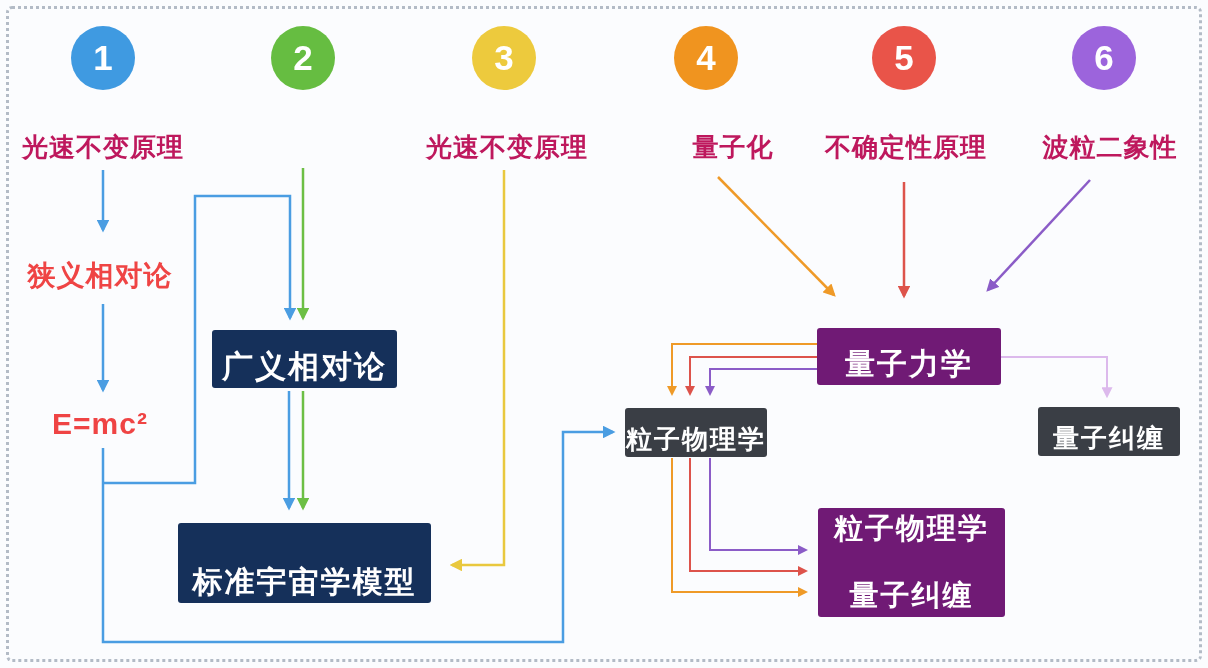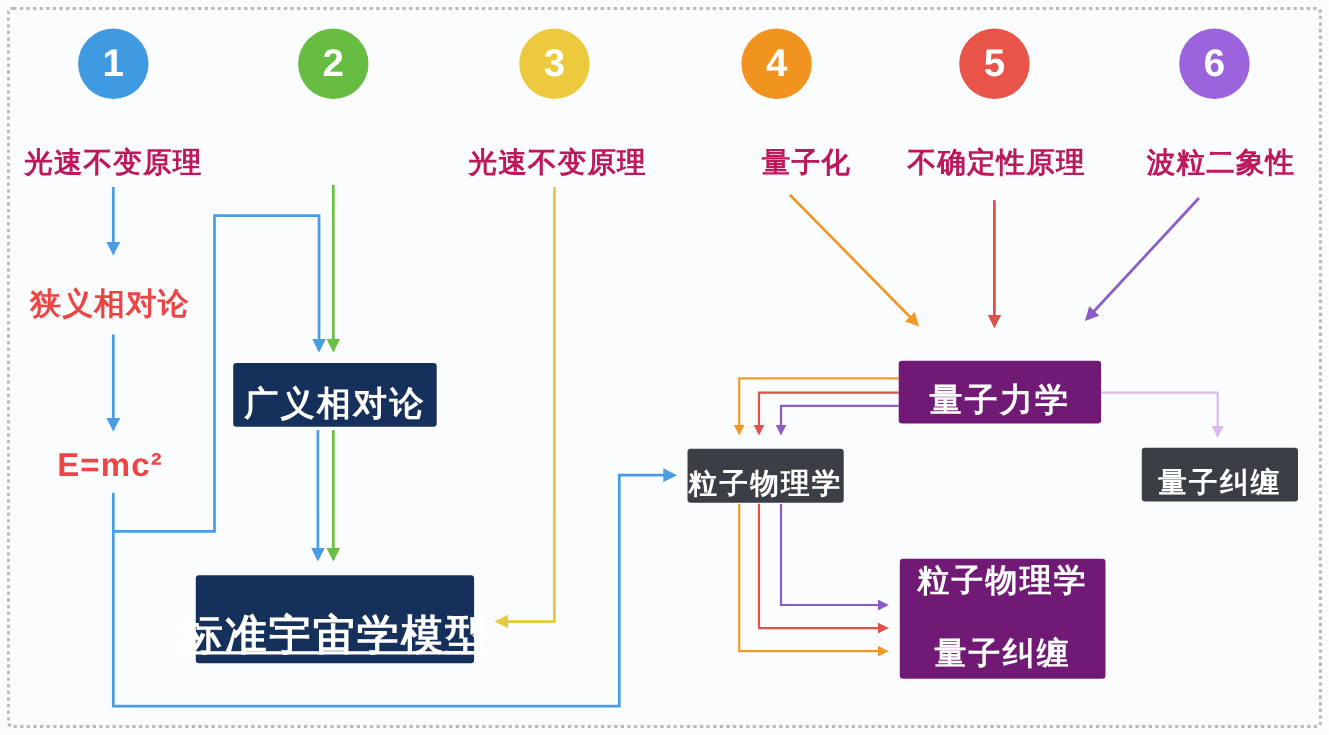--- a/index.html
+++ b/index.html
@@ -34,21 +34,21 @@
   .nodebox{
     position:absolute;display:flex;flex-direction:column;
     align-items:center;justify-content:flex-end;
     color:#ffffff;font-weight:bold;white-space:nowrap;
     border-radius:3px;letter-spacing:2px;
   }
   .box-navy{background:#15305a}
   .box-purple{background:#701a75}
   .box-gray{background:#3a3e45}
   #gr{left:212px;top:330px;width:185px;height:58px;font-size:31px;}
-  #sc{left:178px;top:523px;width:253px;height:80px;font-size:38px;text-decoration:underline;}
+  #sc{left:178px;top:523px;width:253px;height:80px;font-size:30px;}
   #qm{left:817px;top:328px;width:184px;height:57px;font-size:30px;}
   #qft{left:625px;top:408px;width:142px;height:49px;font-size:26px;}
   #qe{left:1038px;top:407px;width:142px;height:49px;font-size:26px;}
   #sm{left:818px;top:508px;width:187px;height:109px;font-size:29px;line-height:1.5;gap:23px;}
 </style>
 </head>
 <body>
 
 <div class="canvas">
 

